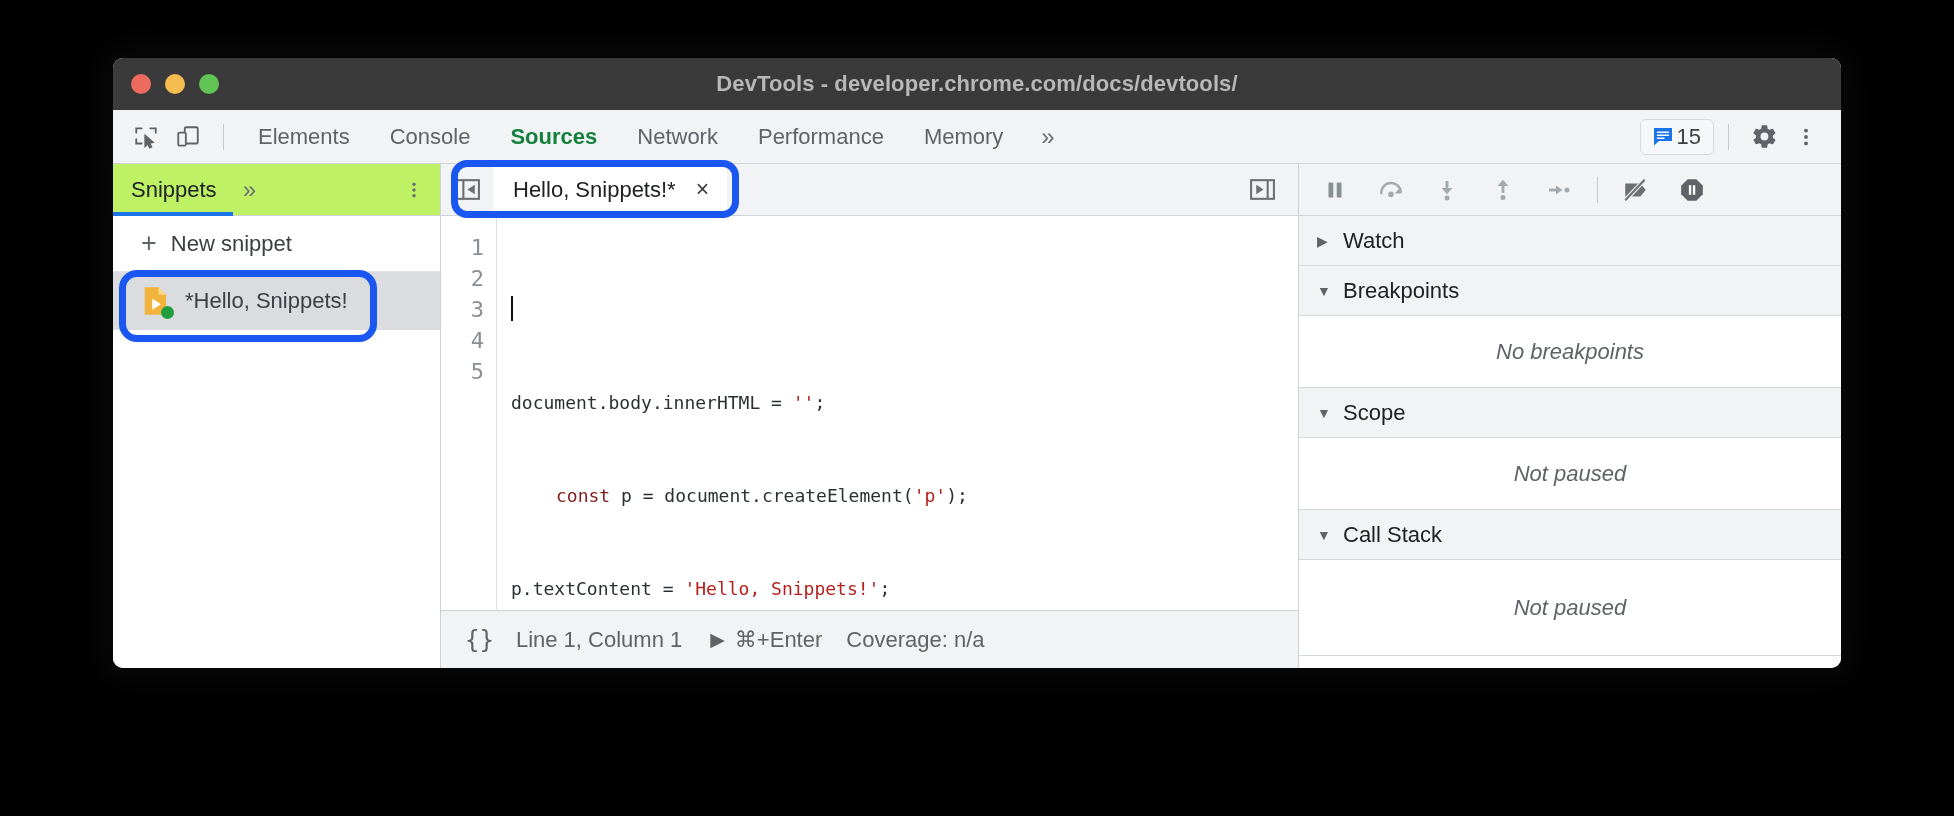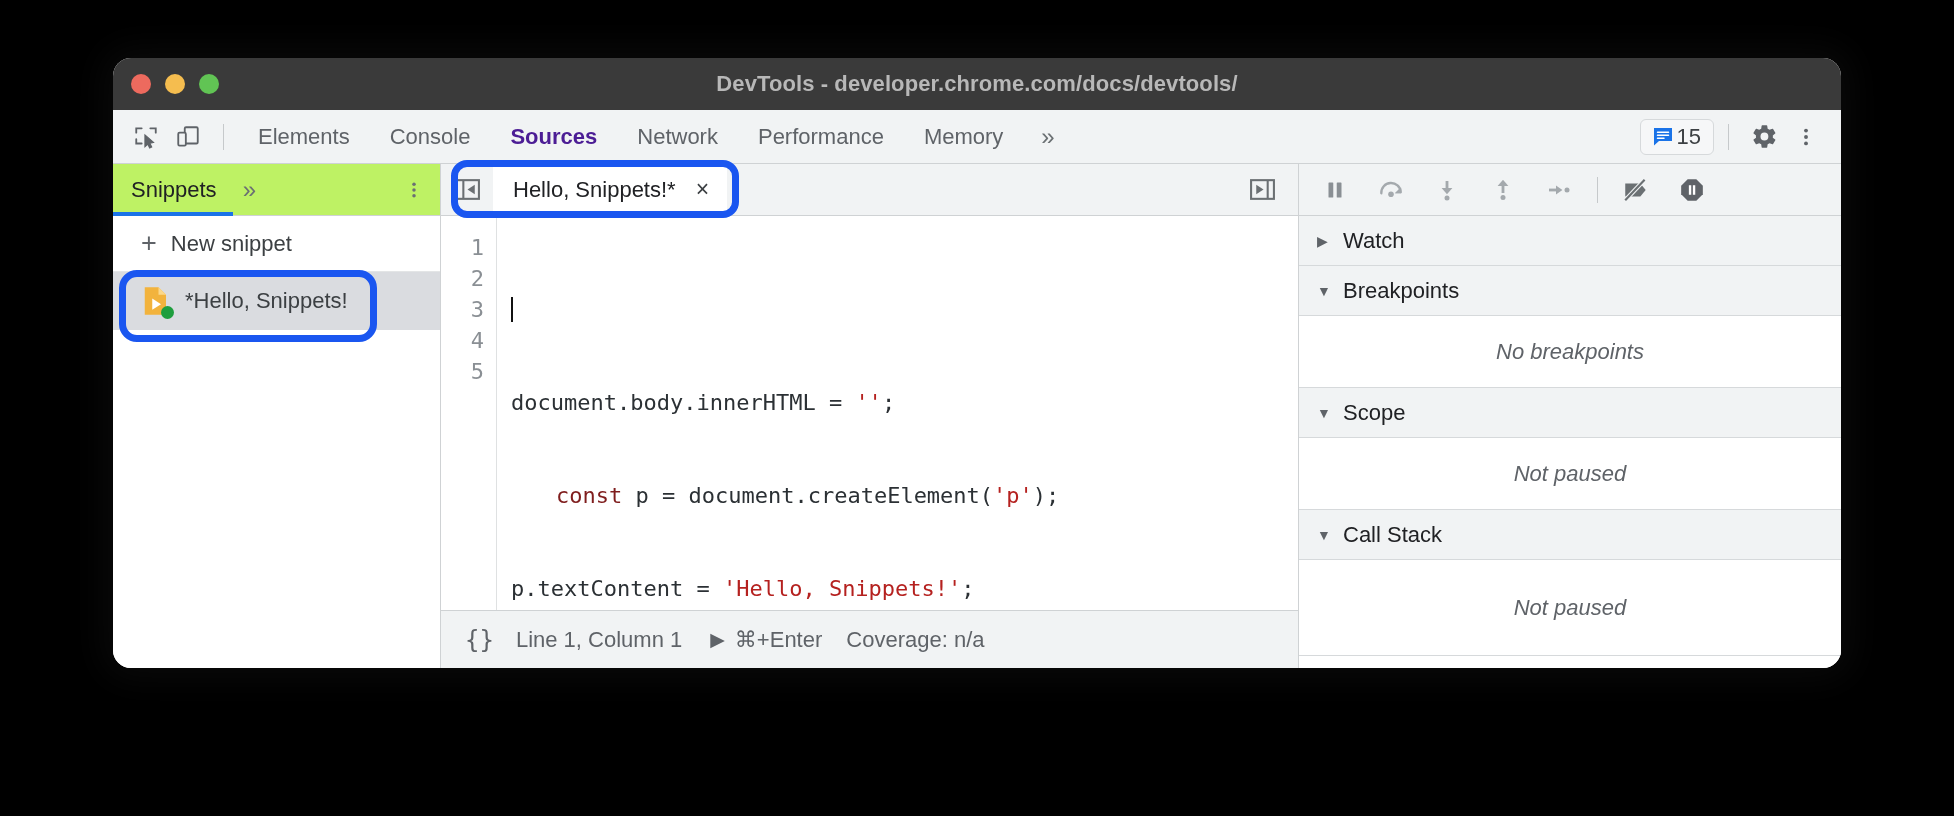--- a/index.html
+++ b/index.html
@@ -10,21 +10,21 @@
     overflow: hidden;
   }
   #root { position: relative; width: 1954px; height: 816px; background: #000; }
 
   
   .window {
     position: absolute;
     left: 113px; top: 58px;
     width: 1728px; height: 610px;
     background: #ffffff;
-    border-radius: 18px;
+    border-radius: 10px;
     overflow: hidden;
     box-shadow: 0 0 34px 12px rgba(255,255,255,0.035);
   }
 
   
   .titlebar {
     position: relative;
     height: 52px;
     background: #3a3a3a;
     display: flex; align-items: center; justify-content: center;
@@ -51,21 +51,21 @@
     display: flex; align-items: center; justify-content: center;
     color: #5f6368;
   }
   .tb-sep { width: 1px; height: 26px; background: #c6c9cb; margin: 0 14px; }
   .tabs { display: flex; align-items: center; height: 100%; }
   .tab {
     padding: 0 20px; height: 100%;
     display: flex; align-items: center;
     font-size: 22px; color: #5f6368; white-space: nowrap;
   }
-  .tab.active { color: #4c1d95; font-weight: bold; }
+  .tab.active { color: #15803d; font-weight: bold; }
   .chev-more { padding: 0 18px; color: #6b7073; font-size: 24px; display:flex; align-items:center; }
   .tb-right { margin-left: auto; display: flex; align-items: center; }
   .issues-badge {
     display: flex; align-items: center; gap: 2px;
     border: 1px solid #d6d9db; border-radius: 6px;
     padding: 4px 12px 4px 10px; background: #f6f7f8;
   }
   .issues-count { font-size: 22px; color: #3c4043; }
 
   
@@ -135,21 +135,21 @@
   .gutter {
     width: 56px; padding-top: 16px; flex: none;
     text-align: right; padding-right: 12px;
     border-right: 1px solid #dfe1e2;
     font-family: "DejaVu Sans Mono", monospace;
     font-size: 22px; line-height: 31px; color: #8a8f94;
   }
   .code-lines {
     padding: 16px 0 0 14px;
     font-family: "DejaVu Sans Mono", monospace;
-    font-size: 22px; line-height: 31px;
+    font-size: 18px; line-height: 31px;
     color: #2b3034; white-space: pre;
   }
   .cursor {
     display: inline-block; width: 2px; height: 25px;
     background: #111; vertical-align: -5px;
   }
   .tok-kw { color: #7f1d1d; margin-left: 45px; }
   .tok-str { color: #b5211f; }
 
   .editor-status {

